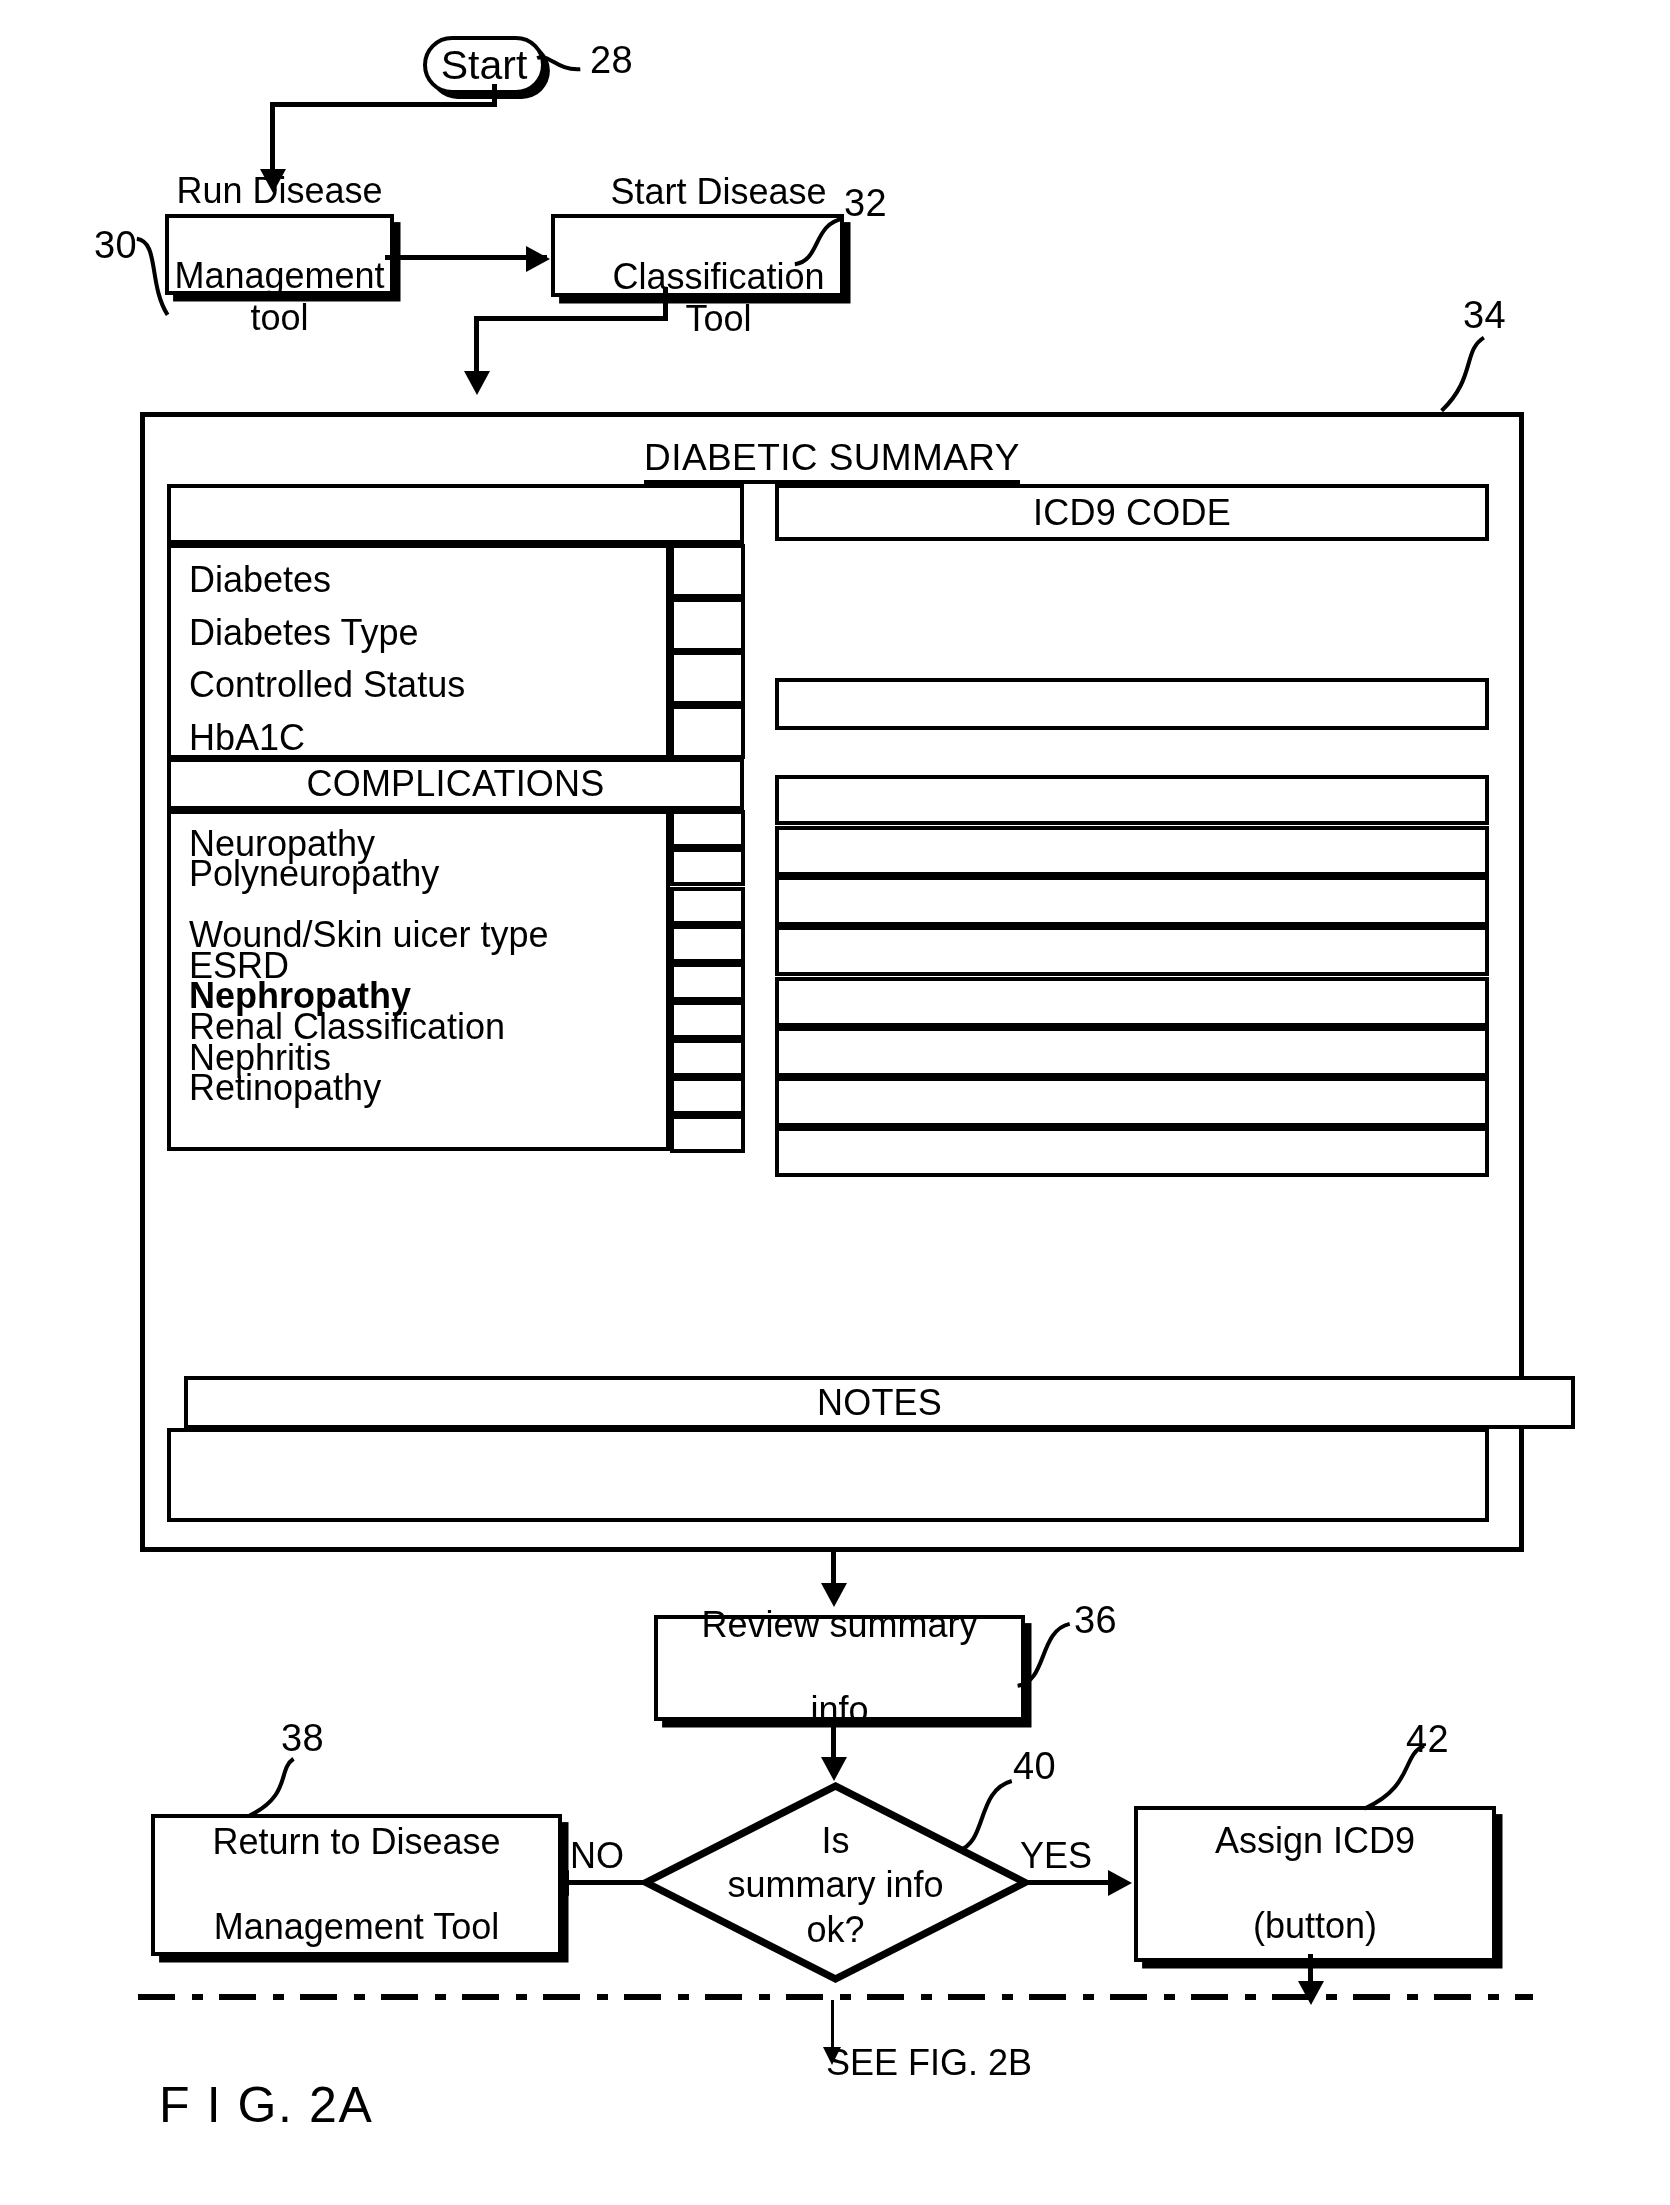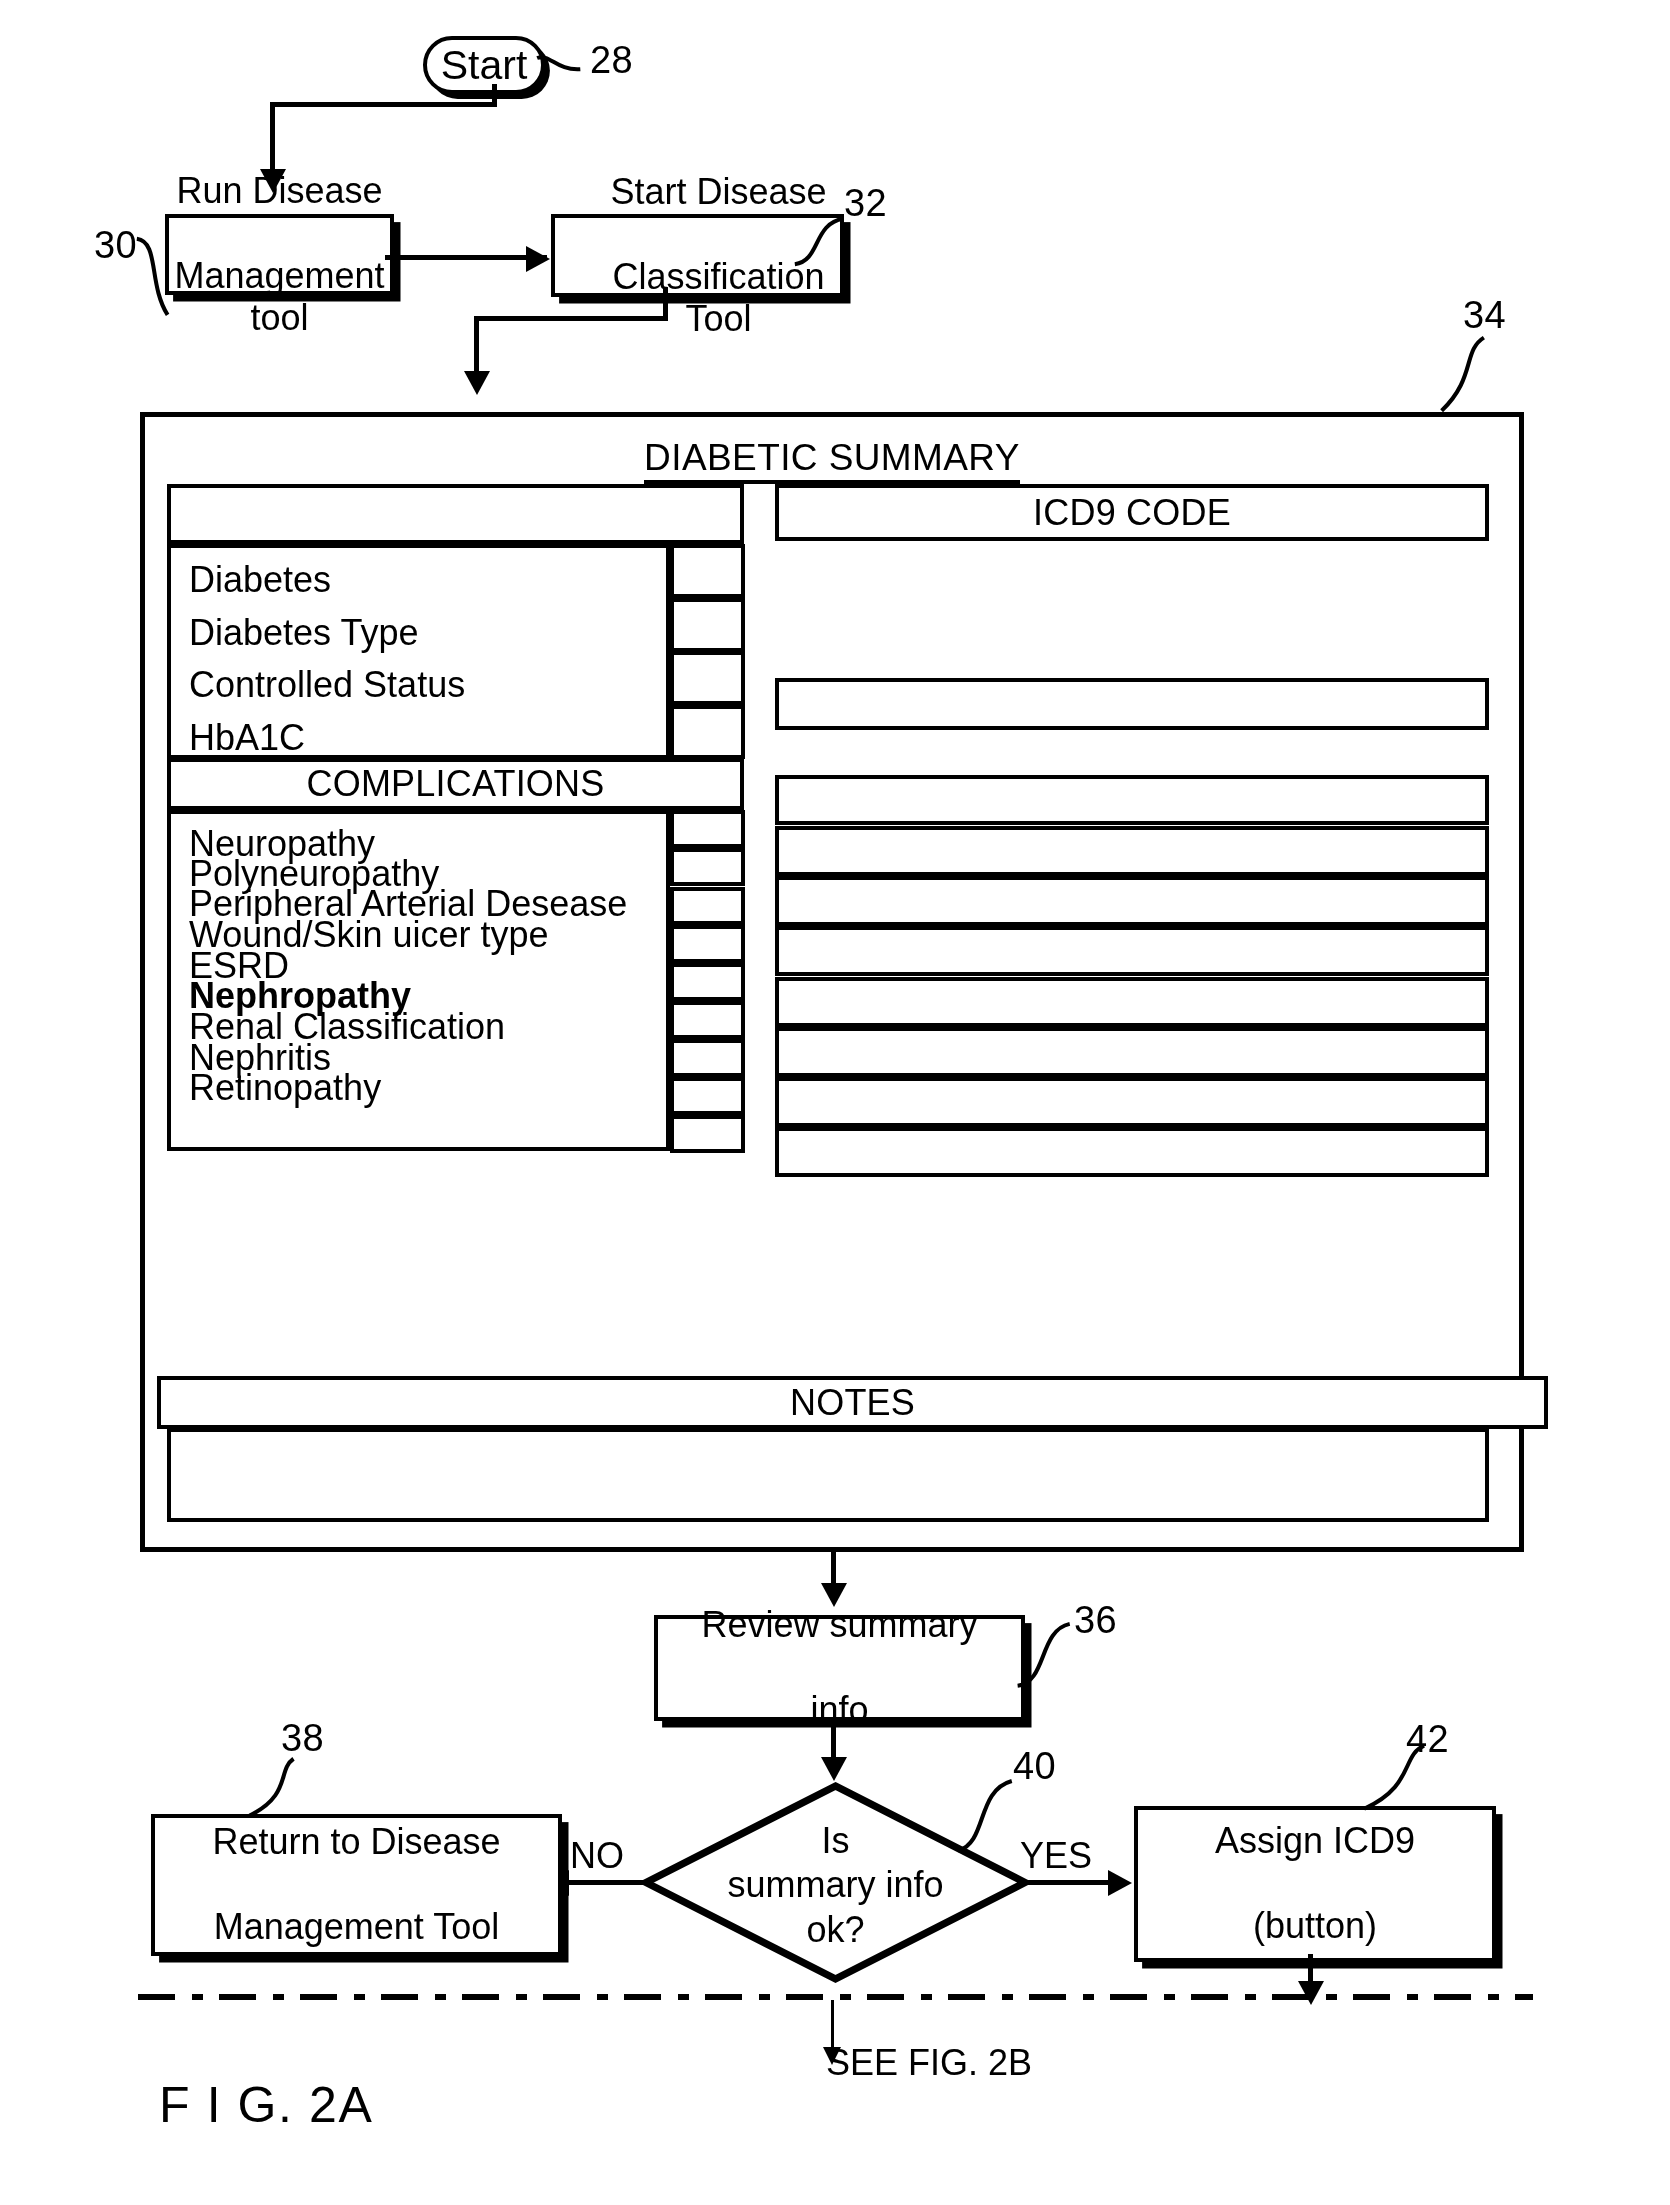--- a/index.html
+++ b/index.html
@@ -152,21 +152,20 @@
   <div class="cell" style="position:absolute;left:525px;top:288px;width:75px;height:54px;"></div>
 
   <div class="cell hdrcell" style="position:absolute;left:22px;top:341px;width:577px;height:52px;">
     <span>COMPLICATIONS</span>
   </div>
 
   <div class="cell" style="position:absolute;left:22px;top:393px;width:503px;height:341px;"></div>
 
   <div class="lbl" style="left:44px;top:406px;">Neuropathy</div>
   <div class="lbl" style="left:44px;top:436px;">Polyneuropathy</div>
-  <div class="lbl" style="left:44px;top:466px;">Peripheral Arterial Desease</div>
   <div class="lbl" style="left:44px;top:497px;">Wound/Skin uicer type</div>
   <div class="lbl" style="left:44px;top:528px;">ESRD</div>
   <div class="lbl" style="left:44px;top:558px;font-weight:bold;">Nephropathy</div>
   <div class="lbl" style="left:44px;top:589px;">Renal Classification</div>
   <div class="lbl" style="left:44px;top:620px;">Nephritis</div>
   <div class="lbl" style="left:44px;top:650px;">Retinopathy</div>
 
   <div class="cell" style="position:absolute;left:525px;top:393px;width:75px;height:38px;"></div>
   <div class="cell" style="position:absolute;left:525px;top:431px;width:75px;height:38px;"></div>
   <div class="cell" style="position:absolute;left:525px;top:470px;width:75px;height:38px;"></div>
@@ -185,21 +184,21 @@
 
   <div class="cell" style="position:absolute;left:630px;top:358px;width:714px;height:50px;"></div>
   <div class="cell" style="position:absolute;left:630px;top:409px;width:714px;height:50px;"></div>
   <div class="cell" style="position:absolute;left:630px;top:459px;width:714px;height:50px;"></div>
   <div class="cell" style="position:absolute;left:630px;top:509px;width:714px;height:50px;"></div>
   <div class="cell" style="position:absolute;left:630px;top:560px;width:714px;height:50px;"></div>
   <div class="cell" style="position:absolute;left:630px;top:610px;width:714px;height:50px;"></div>
   <div class="cell" style="position:absolute;left:630px;top:660px;width:714px;height:50px;"></div>
   <div class="cell" style="position:absolute;left:630px;top:710px;width:714px;height:50px;"></div>
 
-  <div class="cell hdrcell" style="position:absolute;left:12px;top:959px;width:1391px;height:53px;align-items:center;">
+  <div class="cell hdrcell" style="position:absolute;left:39px;top:959px;width:1391px;height:53px;align-items:center;">
     <span>NOTES</span>
   </div>
   <div class="cell" style="position:absolute;left:22px;top:1011px;width:1322px;height:94px;"></div>
 </div>
 
 <div class="vline" style="left:831px;top:1552px;height:36px;"></div>
 <div class="arr-d" style="left:821px;top:1583px;"></div>
 
 <div class="fbox" id="box36" style="left:654px;top:1615px;width:363px;height:98px;">
   <span style="font-size:36px;">

